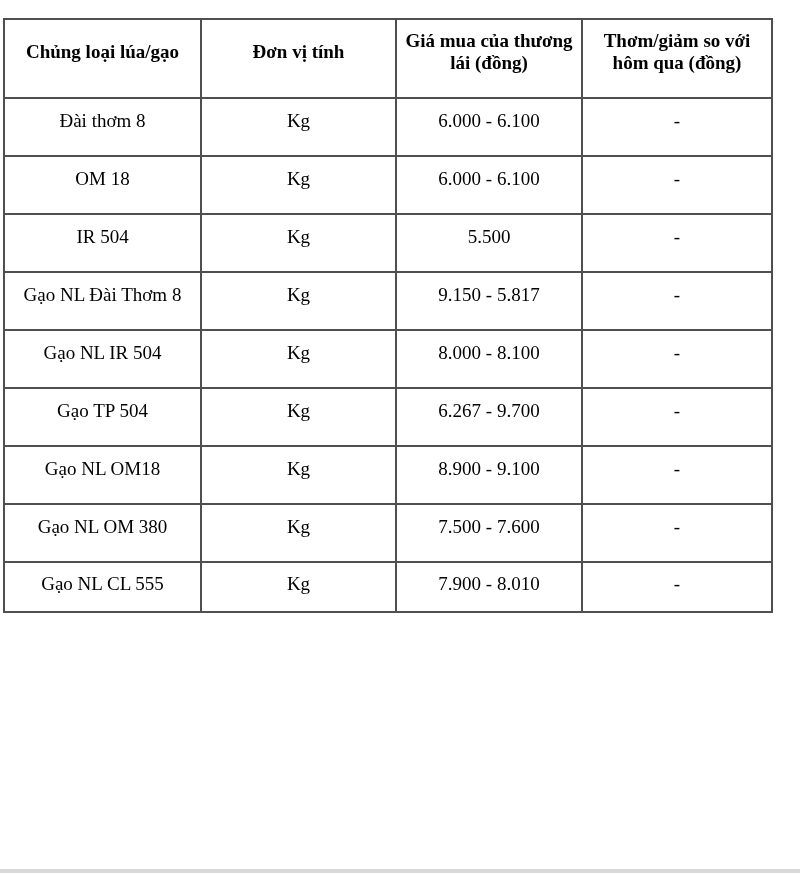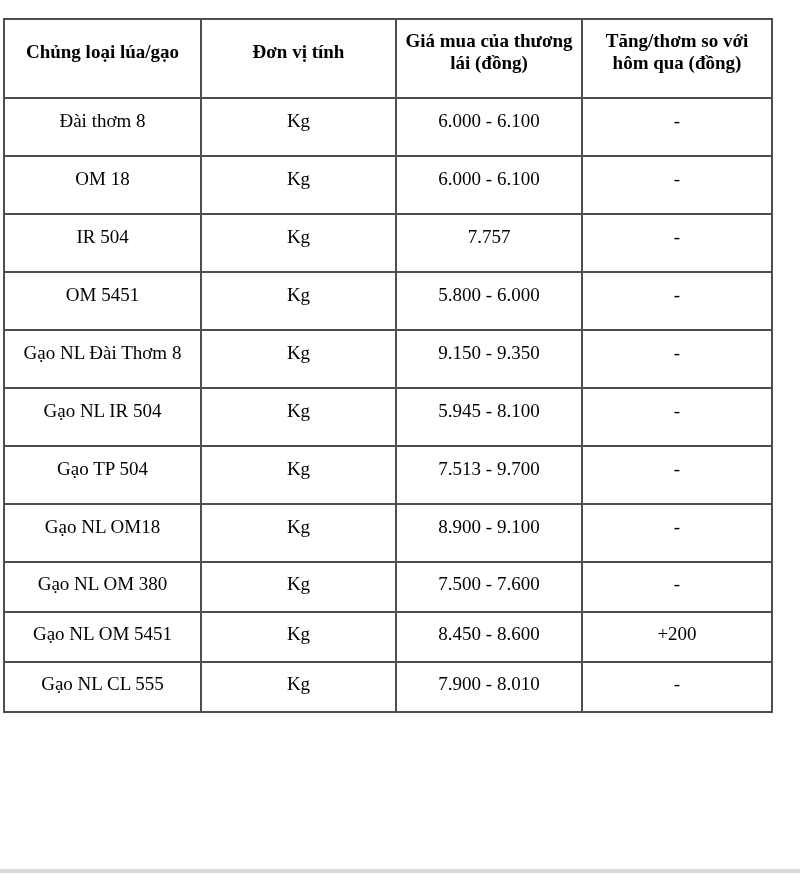--- a/index.html
+++ b/index.html
@@ -75,85 +75,73 @@
     <col style="width:197px">
     <col style="width:195px">
     <col style="width:186px">
     <col style="width:190px">
   </colgroup>
   <thead>
     <tr>
       <th>Chủng loại lúa/gạo</th>
       <th>Đơn vị tính</th>
       <th>Giá mua của thương lái (đồng)</th>
-      <th>Tăng/thơm so với hôm qua (đồng)</th>
+      <th>Thơm/giảm so với hôm qua (đồng)</th>
     </tr>
   </thead>
   <tbody>
       <tr>
     <td>Đài thơm 8</td>
     <td>Kg</td>
     <td>6.000 - 6.100</td>
     <td>-</td>
   </tr>
       <tr>
     <td>OM 18</td>
     <td>Kg</td>
     <td>6.000 - 6.100</td>
     <td>-</td>
   </tr>
       <tr>
     <td>IR 504</td>
     <td>Kg</td>
-    <td>7.757</td>
-    <td>-</td>
-  </tr>
-      <tr>
-    <td>OM 5451</td>
-    <td>Kg</td>
-    <td>5.800 - 6.000</td>
+    <td>5.500</td>
     <td>-</td>
   </tr>
       <tr>
     <td>Gạo NL Đài Thơm 8</td>
     <td>Kg</td>
-    <td>9.150 - 9.350</td>
+    <td>9.150 - 5.817</td>
     <td>-</td>
   </tr>
       <tr>
     <td>Gạo NL IR 504</td>
     <td>Kg</td>
-    <td>5.945 - 8.100</td>
+    <td>8.000 - 8.100</td>
     <td>-</td>
   </tr>
       <tr>
     <td>Gạo TP 504</td>
     <td>Kg</td>
-    <td>7.513 - 9.700</td>
+    <td>6.267 - 9.700</td>
     <td>-</td>
   </tr>
       <tr>
     <td>Gạo NL OM18</td>
     <td>Kg</td>
     <td>8.900 - 9.100</td>
     <td>-</td>
   </tr>
       <tr>
     <td>Gạo NL OM 380</td>
     <td>Kg</td>
     <td>7.500 - 7.600</td>
     <td>-</td>
   </tr>
       <tr>
-    <td>Gạo NL OM 5451</td>
-    <td>Kg</td>
-    <td>8.450 - 8.600</td>
-    <td>+200</td>
-  </tr>
-      <tr>
     <td>Gạo NL CL 555</td>
     <td>Kg</td>
     <td>7.900 - 8.010</td>
     <td>-</td>
   </tr>
     </tbody>
 </table>
 
 <div class="bottom-band"></div>
 

